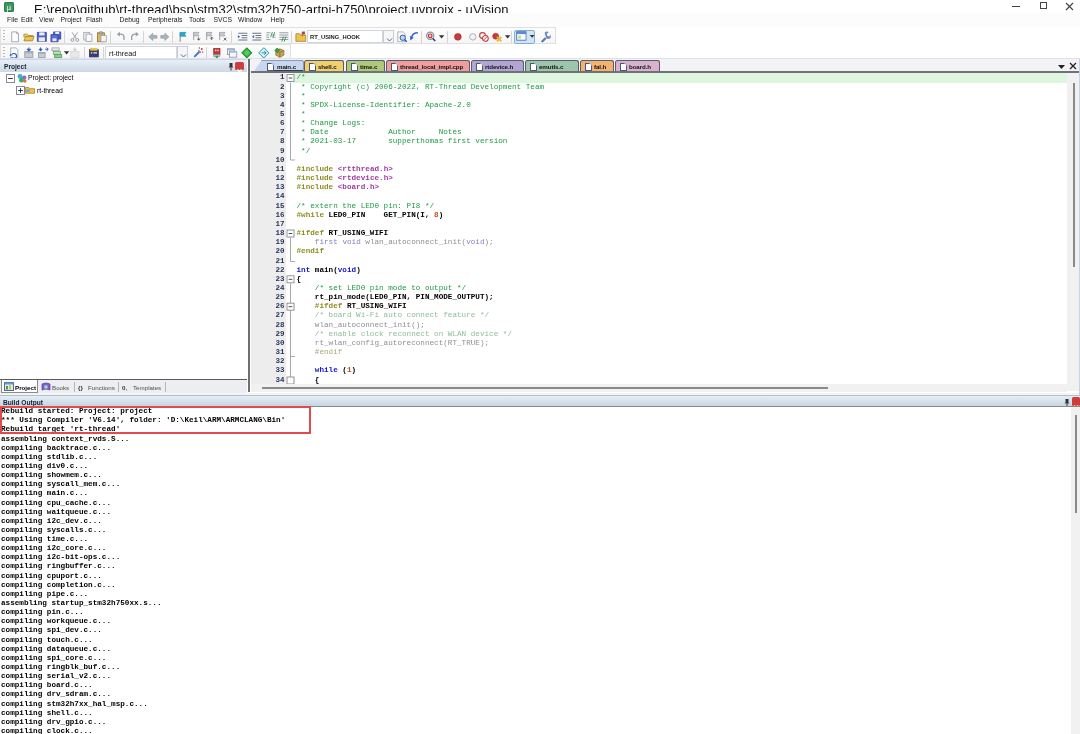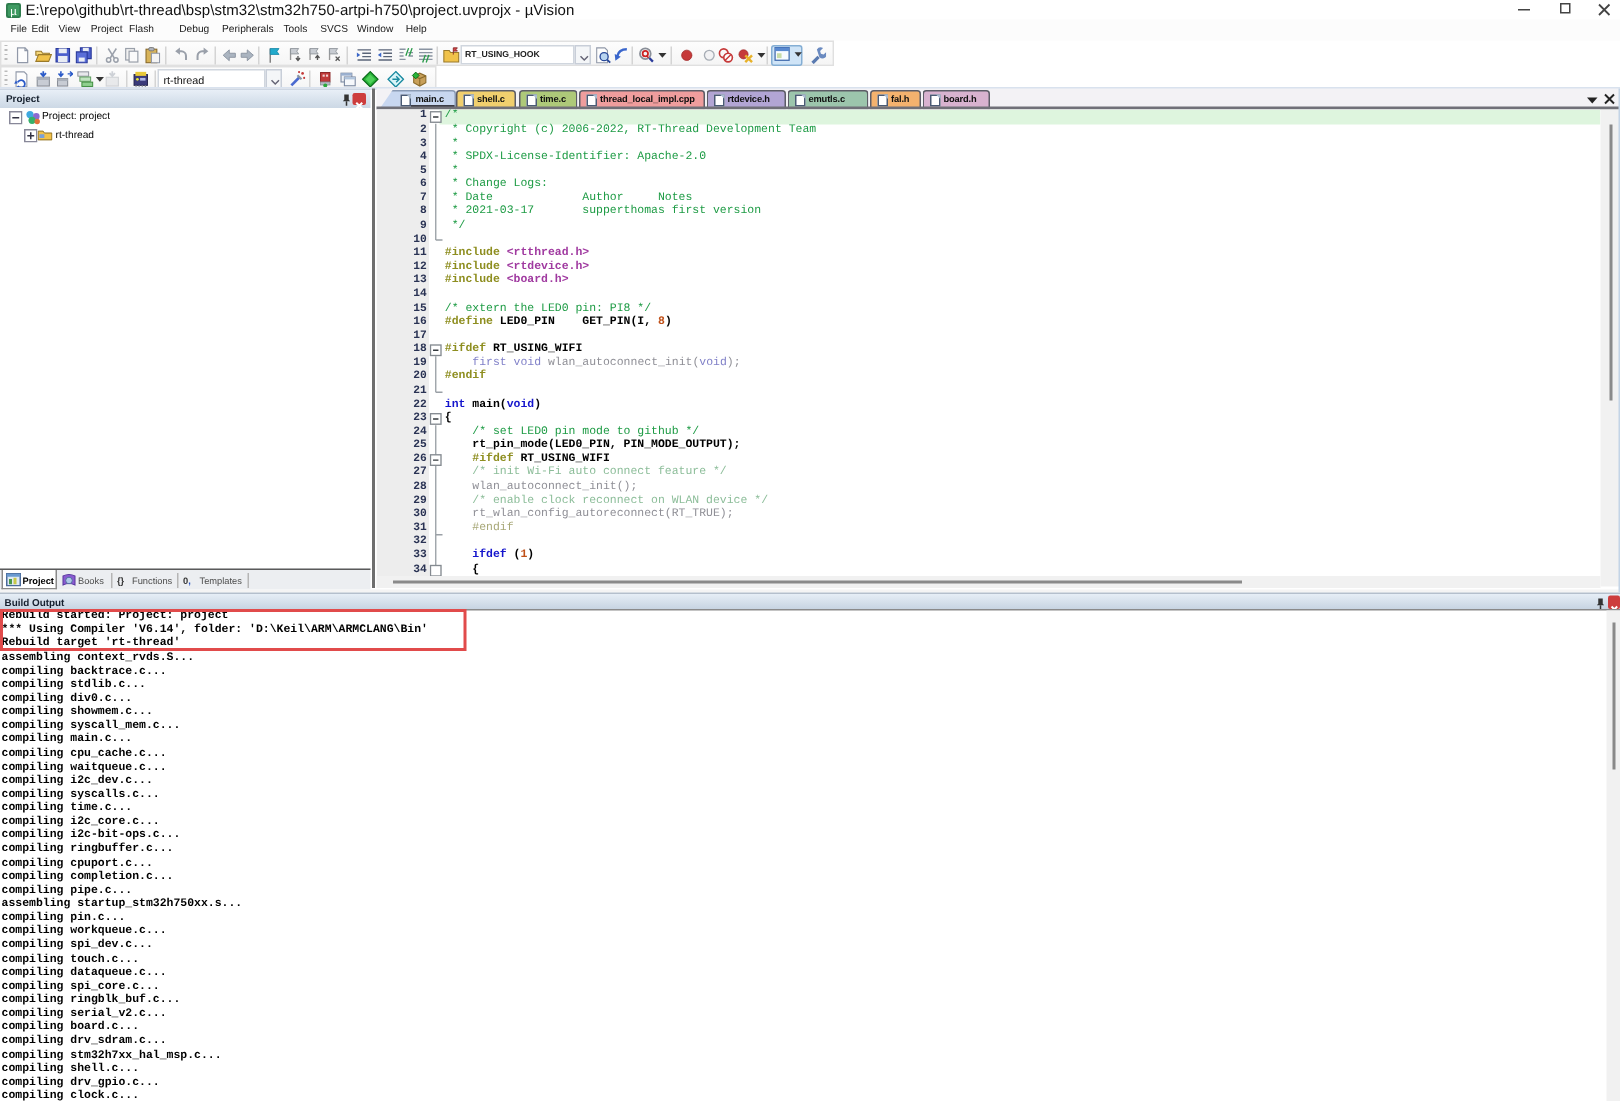--- a/index.html
+++ b/index.html
@@ -1,21 +1,21 @@
 <!DOCTYPE html>
 <html><head>
 <meta charset="utf-8">
 <style>
 html,body{margin:0;padding:0;width:1080px;height:734px;overflow:hidden;background:#fff;}
 *{box-sizing:border-box;}
 body{font-family:"Liberation Sans",sans-serif;position:relative;}
 .abs{position:absolute;}
 
 #titlebar{left:0;top:0;width:1080px;height:13px;background:#fff;}
-#titletext{left:17px;top:1.8px;font-size:10px;letter-spacing:0.05px;color:#111;white-space:nowrap;}
+#titletext{left:34px;top:1.8px;font-size:13px;letter-spacing:0.05px;color:#111;white-space:nowrap;}
 
 #menubar{left:0;top:13px;width:1080px;height:14px;background:#fcfcfc;}
 .mi{position:absolute;top:2.8px;font-size:6.8px;color:#1a1a1a;white-space:nowrap;}
 
 #tb1{left:0;top:27px;width:556px;height:17px;background:linear-gradient(#fdfdfd,#f5f5f5);border:1px solid #e0e0e0;}
 #tb2{left:0;top:44px;width:291px;height:16px;background:linear-gradient(#fdfdfd,#f5f5f5);border:1px solid #e0e0e0;}
 .tsep{position:absolute;width:1px;height:12px;background:#d4d4d4;}
 .grip{position:absolute;left:2px;width:2px;background-image:repeating-linear-gradient(#bbb 0 1px,transparent 1px 3px);}
 .ico{position:absolute;transform:scale(0.9);transform-origin:top left;}
 
@@ -526,38 +526,38 @@
  * Change Logs:
  * Date             Author     Notes
  * 2021-03-17       supperthomas first version
  */</span>
 
 <span class="pp">#include</span> <span class="inc">&lt;rtthread.h&gt;</span>
 <span class="pp">#include</span> <span class="inc">&lt;rtdevice.h&gt;</span>
 <span class="pp">#include</span> <span class="inc">&lt;board.h&gt;</span>
 
 <span class="cm">/* extern the LED0 pin: PI8 */</span>
-<span class="pp">#define</span> LED0_PIN    GET_PIN(I, <span class="num">8</span>)
+<span class="pp">#while</span> LED0_PIN    GET_PIN(I, <span class="num">8</span>)
 
 <span class="pp">#ifdef</span> RT_USING_WIFI
     <span class="kwd">first</span> <span class="kwd">void</span> <span class="dim">wlan_autoconnect_init(</span><span class="kwd">void</span><span class="dim">);</span>
 <span class="pp">#endif</span>
 
 <span class="kw">int</span> main(<span class="kw">void</span>)
 {
-    <span class="cm">/* set LED0 pin mode to github */</span>
+    <span class="cm">/* set LED0 pin mode to output */</span>
     rt_pin_mode(LED0_PIN, PIN_MODE_OUTPUT);
     <span class="pp">#ifdef</span> RT_USING_WIFI
-    <span class="cmd">/* init Wi-Fi auto connect feature */</span>
+    <span class="cmd">/* board Wi-Fi auto connect feature */</span>
     <span class="dim">wlan_autoconnect_init();</span>
     <span class="cmd">/* enable clock reconnect on WLAN device */</span>
     <span class="dim">rt_wlan_config_autoreconnect(RT_TRUE);</span>
     <span class="ppd">#endif</span>
 
-    <span class="kw">ifdef</span> (<span class="num">1</span>)
+    <span class="kw">while</span> (<span class="num">1</span>)
     {</div>
 </div>
 <div class="abs" id="hscroll">
     <div id="hthumb"></div>
   </div>
 <div class="abs" id="vscroll">
     <div id="vthumb"></div>
   </div>
 <div class="abs" id="hsplit2"></div>
 

